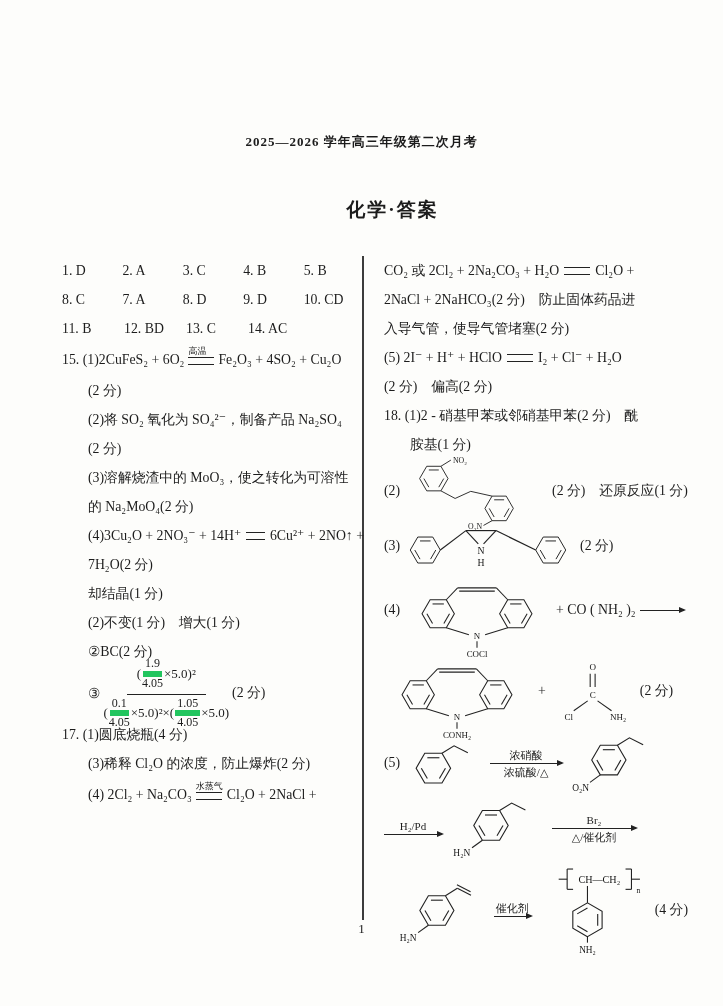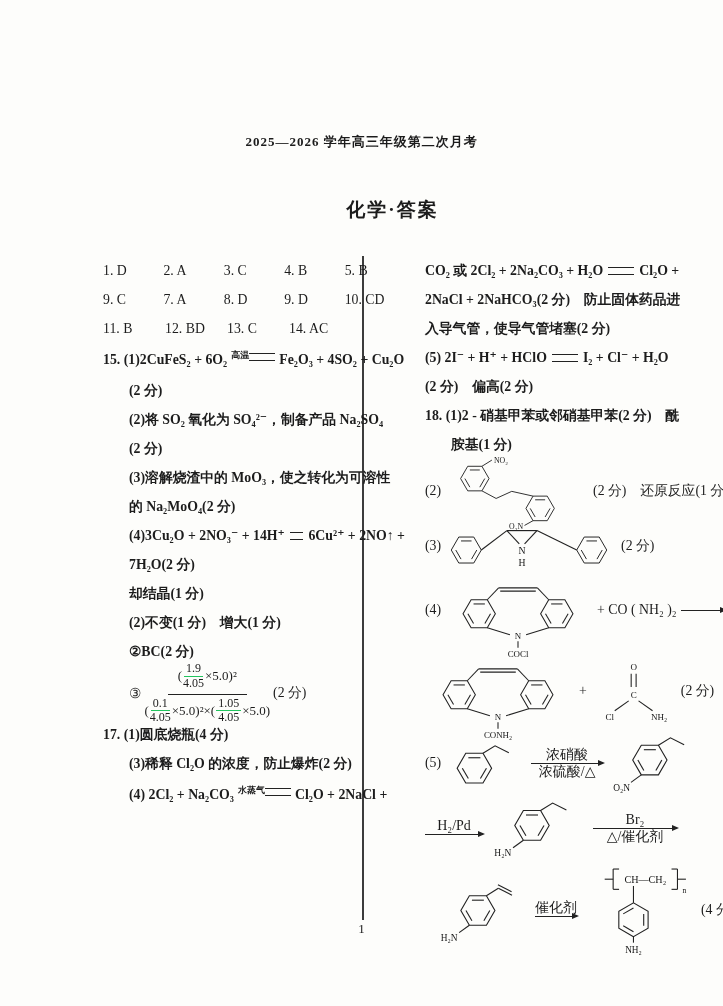--- a/index.html
+++ b/index.html
@@ -8,56 +8,56 @@
     background:#fdfdfb;color:#1c1c1c;
     font-family:"Liberation Serif","DejaVu Serif",serif;
     font-size:13.8px;
   }
   .page-title1{position:absolute;top:133px;left:0;width:723px;text-align:center;
     font-size:13px;font-weight:bold;letter-spacing:1px;}
   .page-title2{position:absolute;top:197px;left:0;width:723px;text-align:center;
     font-size:19px;font-weight:bold;letter-spacing:2px;padding-left:31px;}
   .divider{position:absolute;left:362px;top:256px;width:1.5px;height:664px;background:#3c3c3c;}
   .pageno{position:absolute;top:921px;left:0;width:723px;text-align:center;font-size:13px;}
-  .col{position:absolute;top:256px;margin-left:41px;}
+  .col{position:absolute;top:256px;}
   .col-left{left:62px;width:302px;}
   .col-right{left:384px;width:304px;}
-  .ln{height:29px;display:flex;align-items:center;white-space:nowrap;font-weight:bold;}
+  .ln{height:29px;display:flex;align-items:center;white-space:nowrap;}
   .lnc{height:33px;}
   .ind{padding-left:26px;}
   .ch-row{height:29px;display:flex;align-items:center;}
   .ch-row span{width:62px;display:inline-block;}
   
   .dbl{display:inline-block;width:26px;height:6px;
     border-top:1.3px solid #222;border-bottom:1.3px solid #222;}
   .solo{margin:0 5px;vertical-align:middle;}
-  .ceq{display:inline-flex;flex-direction:row;align-items:flex-end;
+  .ceq{display:inline-flex;flex-direction:column;align-items:flex-start;
     margin:0 4px;position:relative;top:-4px;}
   .ceq .cond{font-size:9px;line-height:10px;margin-bottom:1px;}
   
   .fr{display:inline-flex;flex-direction:column;align-items:center;
     font-size:12px;line-height:1.15;vertical-align:middle;margin:0 1px;}
-  .fr .nu{border-bottom:1px solid #22c55e;padding:0 2px;}
+  .fr .nu{border-bottom:6px solid #22c55e;padding:0 2px;}
   .bigfrac{display:inline-flex;flex-direction:column;align-items:center;margin:0 3px;font-size:13px;}
   .bigfrac .bn,.bigfrac .bd{display:flex;align-items:center;}
   .bigfrac .bn{border-bottom:1.1px solid #222;padding:1px 10px 3px 10px;}
   .bigfrac .bd{padding-top:2px;}
   .frac-row{height:54px;display:flex;align-items:center;}
   
   .srow{display:flex;align-items:center;white-space:nowrap;}
   .srow .lab{margin-right:4px;}
   svg{overflow:visible;}
   svg line,svg polygon,svg polyline{stroke:#222;stroke-width:1.3;fill:none;}
   svg text{fill:#151515;stroke:none;font-size:11px;
     font-family:"Liberation Serif","DejaVu Serif",serif;}
   svg text.big{font-size:12px;}
   svg text.small{font-size:9px;}
   
   .rxn{display:inline-flex;flex-direction:column;align-items:center;
-    font-size:14px;line-height:12px;margin:0 4px;vertical-align:middle;}
+    font-size:11px;line-height:12px;margin:0 4px;vertical-align:middle;}
   .rxn .shaft{height:0;border-top:1.2px solid #222;width:100%;position:relative;margin:2px 0;}
   .rxn .shaft::after{content:"";position:absolute;right:-2px;top:-3.8px;width:0;height:0;
     border-top:3.4px solid transparent;border-bottom:3.4px solid transparent;border-left:7px solid #222;}
   .mlead{margin-left:10px;}
 </style>
 </head>
 <body>
 
 <svg width="0" height="0" style="position:absolute">
   <defs>
@@ -77,21 +77,21 @@
 <div class="col col-left">
 
   <div class="ch-row">
     <span>1. D</span>
     <span>2. A</span>
     <span>3. C</span>
     <span>4. B</span>
     <span>5. B</span>
   </div>
   <div class="ch-row">
-    <span>9. C</span>
+    <span>8. C</span>
     <span>7. A</span>
     <span>8. D</span>
     <span>9. D</span>
     <span>10. CD</span>
   </div>
   <div class="ch-row">
     <span>11. B</span>
     <span>12. BD</span>
     <span>13. C</span>
     <span>14. AC</span>

